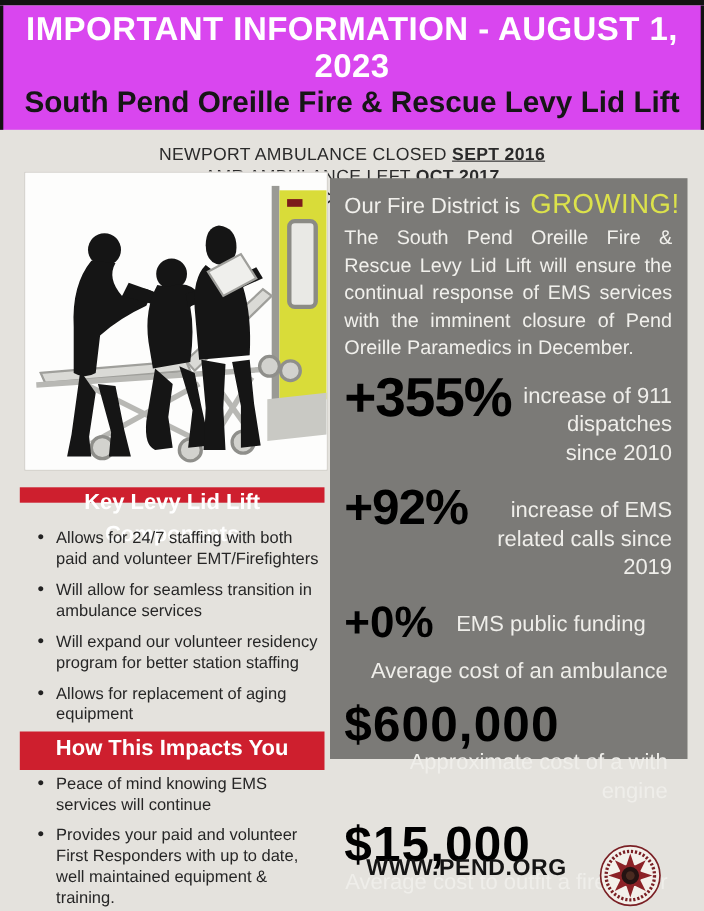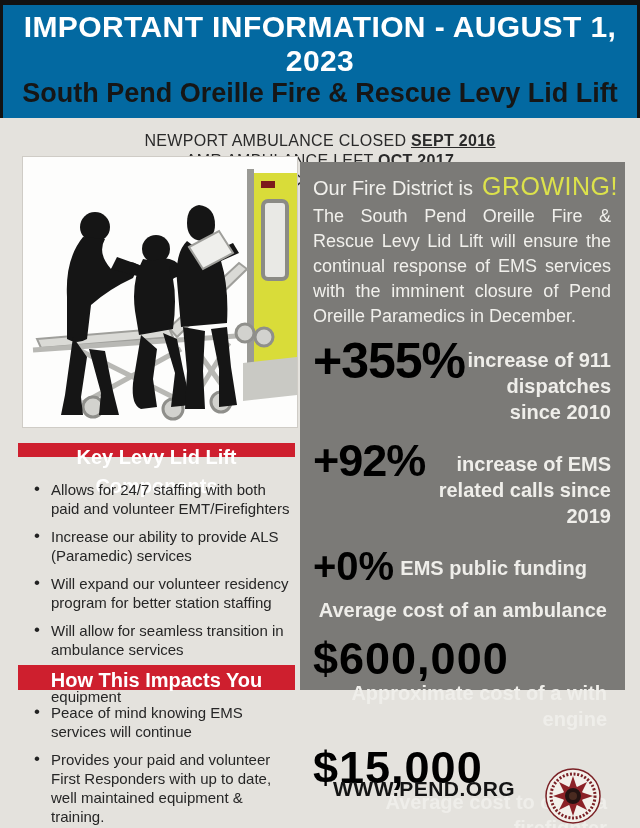--- a/index.html
+++ b/index.html
@@ -2,54 +2,54 @@
 <html><head>
 <meta charset="utf-8">
 <style>
   * { margin:0; padding:0; box-sizing:border-box; }
   html,body { width:640px; height:828px; }
   body { font-family:"Liberation Sans", sans-serif; background:#e4e2dd; overflow:hidden; }
   .page { position:relative; width:640px; height:828px; background:#e4e2dd; }
 
   .top-border { height:5px; background:#121212; }
 
-  .banner { background:#0369a1; border-left:3px solid #121212; border-right:3px solid #121212;
+  .banner { background:#d946ef; border-left:3px solid #121212; border-right:3px solid #121212;
             text-align:center; padding:5px 0 9px; }
   .banner-line1 { color:#ffffff; font-size:30px; font-weight:700; letter-spacing:.4px; line-height:34px; }
   .banner-line2 { color:#161616; font-size:27px; font-weight:700; line-height:31px; }
 
   .closures { text-align:center; padding-top:13px; color:#2a2a2a; }
   .closure-line { font-size:16px; line-height:20px; letter-spacing:.3px; }
   .closure-date { font-weight:700; text-decoration:underline; }
 
   .photo { position:absolute; left:22px; top:156px; width:276px; height:272px;
            background:#fdfdfc; border:1px solid #cfccc6; }
   .photo svg { display:block; }
 
   .red-header { position:absolute; left:18px; width:277px; background:#ce1f2e; color:#fff;
                 font-weight:700; font-size:20px; text-align:center; }
   .red-header.components { top:443px; height:14px; line-height:29px; }
-  .red-header.impacts    { top:665px; height:25px; line-height:31px; }
+  .red-header.impacts    { top:665px; height:35px; line-height:31px; }
 
   .bullet-list { position:absolute; left:30px; width:266px; list-style:none; }
   .bullet-list.first  { top:480px; }
   .bullet-list.second { top:703px; }
   .bullet-list li { position:relative; font-size:15px; line-height:19px; color:#262626;
                     padding-left:21px; margin-bottom:9px; }
   .bullet-list li::before { content:"•"; position:absolute; left:4px; top:-1px; font-size:17px; color:#222; }
 
   .gray-panel { position:absolute; left:300px; top:162px; width:325px; height:528px;
                 background:#7b7a77; padding:10px 14px 0 13px; color:#efeeea; }
   .intro-line { white-space:nowrap; }
   .intro-prefix { font-size:20px; color:#f1f0ec; }
   .intro-highlight { font-size:25px; color:#dce24b; margin-left:9px; letter-spacing:.5px; }
   .panel-paragraph { font-size:18px; line-height:25px; text-align:justify; color:#f1f0ec; margin-top:3px; }
 
   .stat-value { color:#000000; font-weight:700; }
-  .stat-label { color:#efeeea; font-size:20px; line-height:26px;font-weight:bold; }
+  .stat-label { color:#efeeea; font-size:20px; line-height:26px; }
 
   .stat-row { display:flex; justify-content:space-between; align-items:flex-start; }
   .stat-row .stat-label { text-align:right; }
   .stat-355 { margin-top:6px; }
   .stat-355 .stat-value { font-size:50px; line-height:52px; letter-spacing:-1px; }
   .stat-355 .stat-label { padding-top:12px; }
   .stat-92  { margin-top:12px; }
   .stat-92 .stat-value { font-size:45px; line-height:48px; letter-spacing:-1px; }
   .stat-92 .stat-label { padding-top:14px; }
   .stat-0   { margin-top:16px; }
@@ -134,23 +134,22 @@
       <polygon points="166,90 196,74 210,96 180,112" fill="#efefec" stroke="#9f9f9b" stroke-width="2"></polygon>
     </svg>
   </div>
 
   <div class="red-header components">
     <span>Key Levy Lid Lift Components</span>
   </div>
 
   <ul class="bullet-list first">
     <li>Allows for 24/7 staffing with both paid and volunteer  EMT/Firefighters</li>
-    <li>Increase our ability to provide ALS (Paramedic) services</li>
+    <li>Will allow for seamless transition in ambulance services</li>
     <li>Will expand our volunteer residency program for better station staffing</li>
-    <li>Will allow for seamless transition in ambulance services</li>
     <li>Allows for replacement of aging equipment</li>
   </ul>
 
   <div class="red-header impacts">
     <span>How This Impacts You</span>
   </div>
 
   <ul class="bullet-list second">
     <li>Peace of mind knowing EMS services will continue</li>
     <li>Provides your paid and volunteer First Responders with up to date, well maintained equipment &amp; training.</li>

